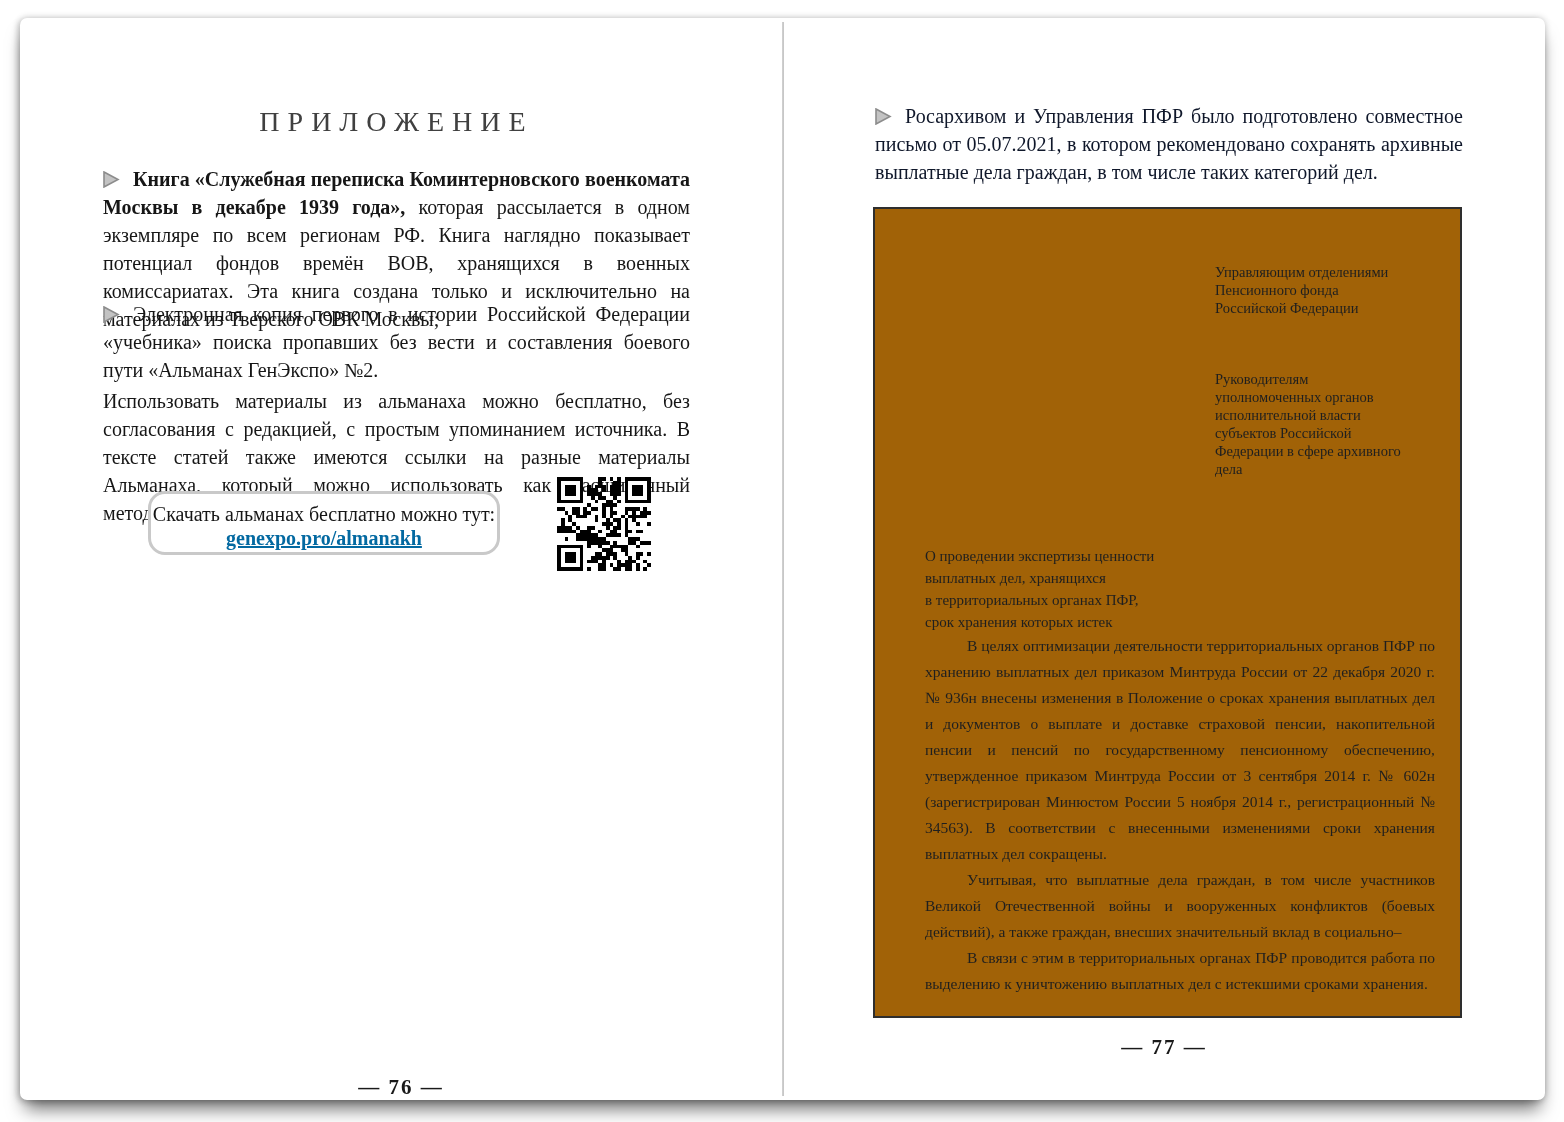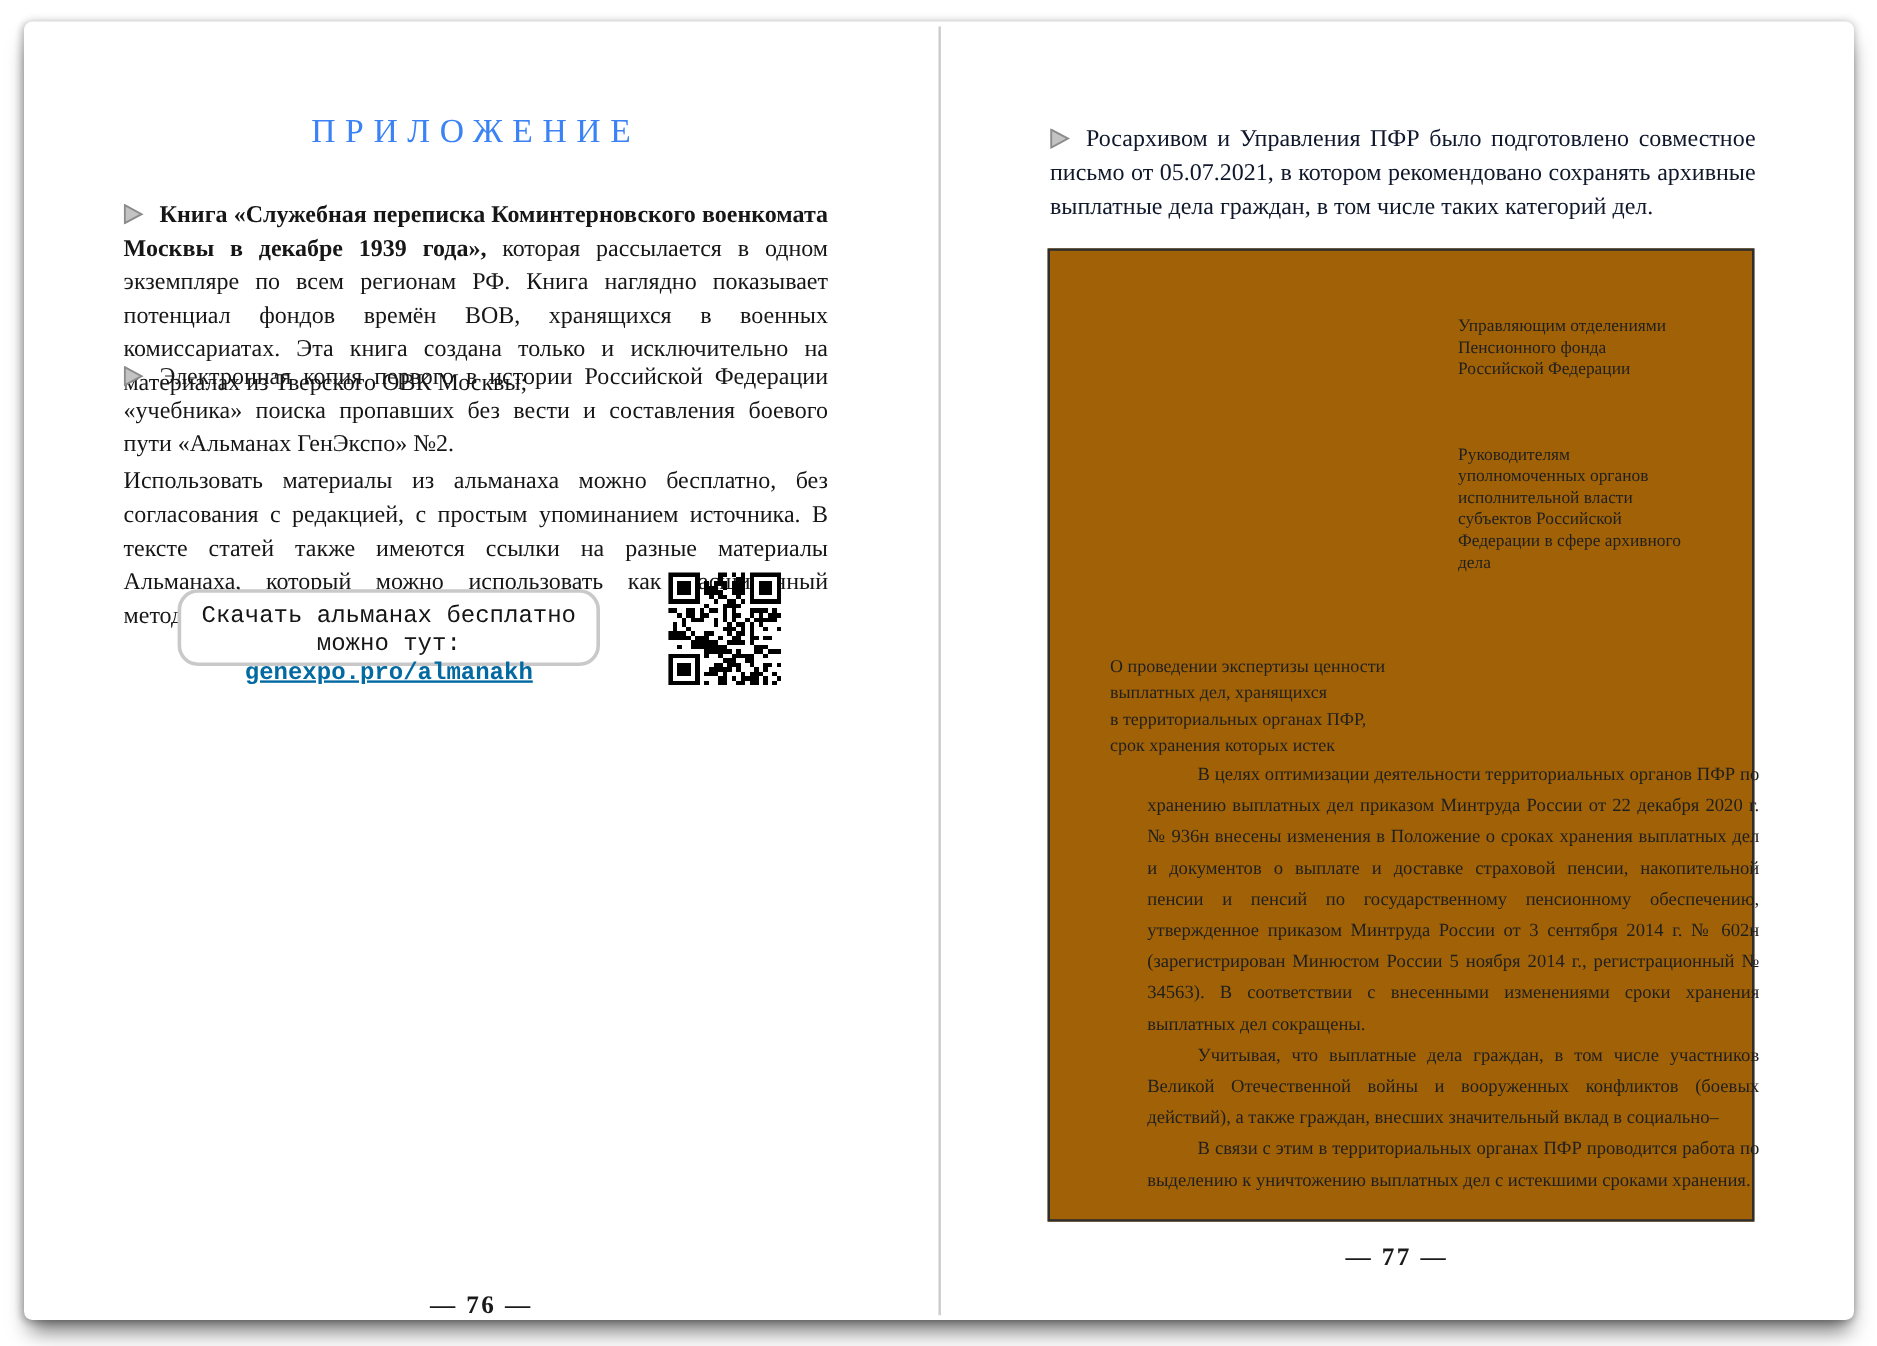--- a/index.html
+++ b/index.html
@@ -12,35 +12,35 @@
     box-shadow: 0 0 7px rgba(0,0,0,.22), -3px 2px 6px rgba(0,0,0,.12),
                 0 14px 18px -5px rgba(0,0,0,.55);
   }
   .seam {
     position: absolute; left: 762px; top: 4px; width: 2px; height: 1074px;
     background: linear-gradient(to right, #d2d2d2, #c4c4c4);
   }
 
   
   .page-title {
-    position: absolute; left: 83px; top: 76px; width: 587px;
+    position: absolute; left: 83px; top: 88px; width: 587px;
     text-align: center; font-size: 28px; letter-spacing: 8px; font-weight: 500;
-    color: #3b82f6;
+    color: #404040;
   }
   .col-left { position: absolute; left: 83px; width: 587px; font-size: 20px; line-height: 28px; text-align: justify; color: #161616; }
   .p1 { top: 147px; }
   .p2 { top: 282px; }
   .p3 { top: 369px; }
   .bullet-tri { display: inline-block; width: 17px; height: 17px; margin: 0 13px -1px 0; vertical-align: -1px; }
   .b-bold { font-weight: bold; }
 
   .dl-box {
     position: absolute; left: 128px; top: 473px; width: 352px; height: 64px;
     border: 3px solid #c9c9c9; border-radius: 17px; background: #fff;
-    text-align: center; padding-top: 8px; font-size: 20px; line-height: 24px; font-family: Liberation Mono, monospace;
+    text-align: center; padding-top: 8px; font-size: 20px; line-height: 24px;
   }
   .dl-link { font-weight: bold; text-decoration: underline; color: #0369a1; cursor: pointer; }
 
   .qr-wrap { position: absolute; left: 537px; top: 459px; width: 94px; height: 94px; }
 
   .page-num {
     position: absolute; top: 1017px; width: 762px; text-align: center;
     font-size: 21px; font-weight: bold; letter-spacing: 2px; color: #1a1a1a;
   }
   .page-num.left { left: 0; margin-top: 40px; }
@@ -61,21 +61,21 @@
     position: absolute; left: 340px; top: 36px; width: 235px;
     font-size: 14.5px; line-height: 18px; white-space: pre-line;
   }
   .letter .addr-gap { height: 17px; }
   .letter .subject {
     position: absolute; left: 50px; top: 336px; width: 330px;
     font-size: 15px; line-height: 22px; white-space: pre-line;
   }
   .letter .body {
     position: absolute; left: 50px; top: 424px; width: 510px;
-    font-size: 15.5px; line-height: 26px; text-align: justify; margin-left: 31px;
+    font-size: 15.5px; line-height: 26px; text-align: justify;
   }
   .letter .body p { text-indent: 42px; }
 </style>
 </head>
 <body>
 
 <div class="book">
   <div class="seam"></div>
 
   <div class="page-title">ПРИЛОЖЕНИЕ</div>

